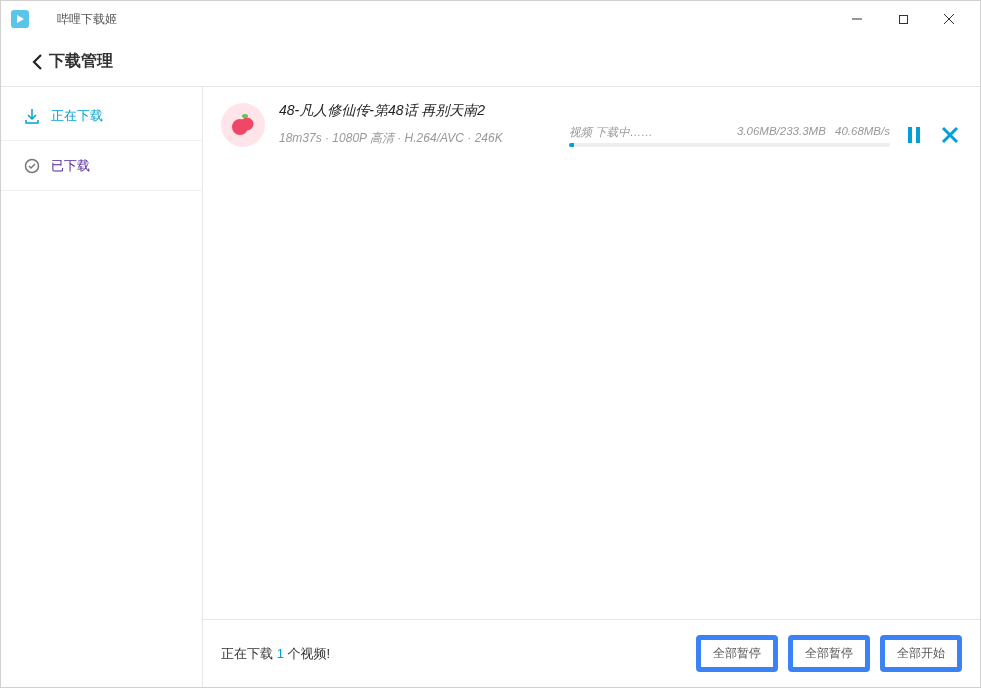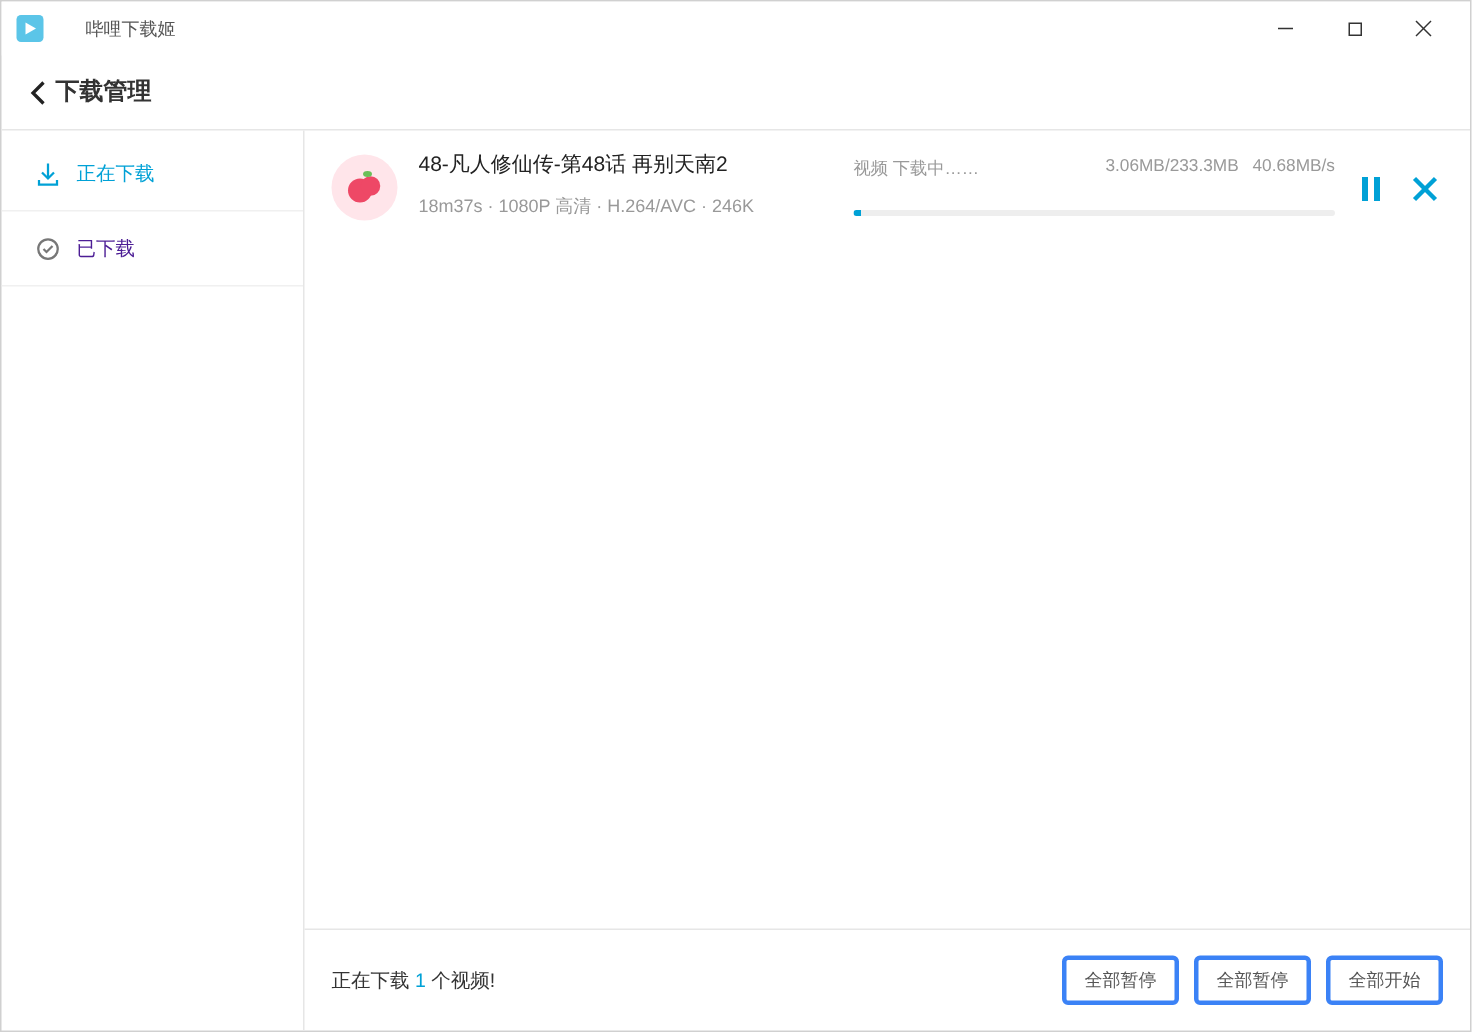--- a/index.html
+++ b/index.html
@@ -42,21 +42,21 @@
       width: 46px;
       height: 32px;
       display: flex;
       align-items: center;
       justify-content: center;
       cursor: pointer;
     }
     .win-btn svg { stroke: #333; stroke-width: 1; fill: none; }
     .header {
       height: 50px;
-      padding: 0 18px;
+      padding: 0 30px;
       display: flex;
       align-items: center;
       border-bottom: 1px solid #e6e6e6;
     }
     .back-btn {
       display: flex;
       align-items: center;
       cursor: pointer;
     }
     .back-btn svg { margin-right: 4px; }
@@ -98,22 +98,23 @@
       flex: 1;
       display: flex;
       flex-direction: column;
     }
     .list {
       flex: 1;
       overflow-y: auto;
     }
     .download-item {
       display: flex;
-      align-items: center;
+      align-items: flex-end;
       padding: 12px 18px 14px 18px;
+      font-style: italic;
     }
     .thumb {
       width: 44px;
       height: 44px;
       border-radius: 50%;
       background: #ffe5ea;
       display: flex;
       align-items: center;
       justify-content: center;
       margin-right: 14px;
@@ -136,21 +137,21 @@
     .progress-block {
       flex: 1;
       padding-top: 2px;
       margin-right: 12px;
     }
     .progress-row {
       display: flex;
       justify-content: space-between;
       font-size: 11.5px;
       color: #999;
-      margin-bottom: 20px;
+      margin-bottom: 3px;
     }
     .progress-row .speed { margin-left: 6px; }
     .progress-bar {
       width: 100%;
       height: 4px;
       background: #eeeeee;
       border-radius: 2px;
       overflow: hidden;
       position: relative;
     }
@@ -182,21 +183,21 @@
     }
     .footer-status {
       flex: 1;
       font-size: 13px;
       color: #333;
     }
     .footer-status .count { color: #00a1d6; }
     .footer-btns { display: flex; gap: 10px; }
     .footer-btn {
       padding: 5px 12px;
-      border: 3px solid #3b82f6;
+      border: 5px solid #3b82f6;
       border-radius: 4px;
       font-size: 12px;
       color: #555;
       background: #fff;
       cursor: pointer;
     }
   </style>
 </head>
 <body>
 

